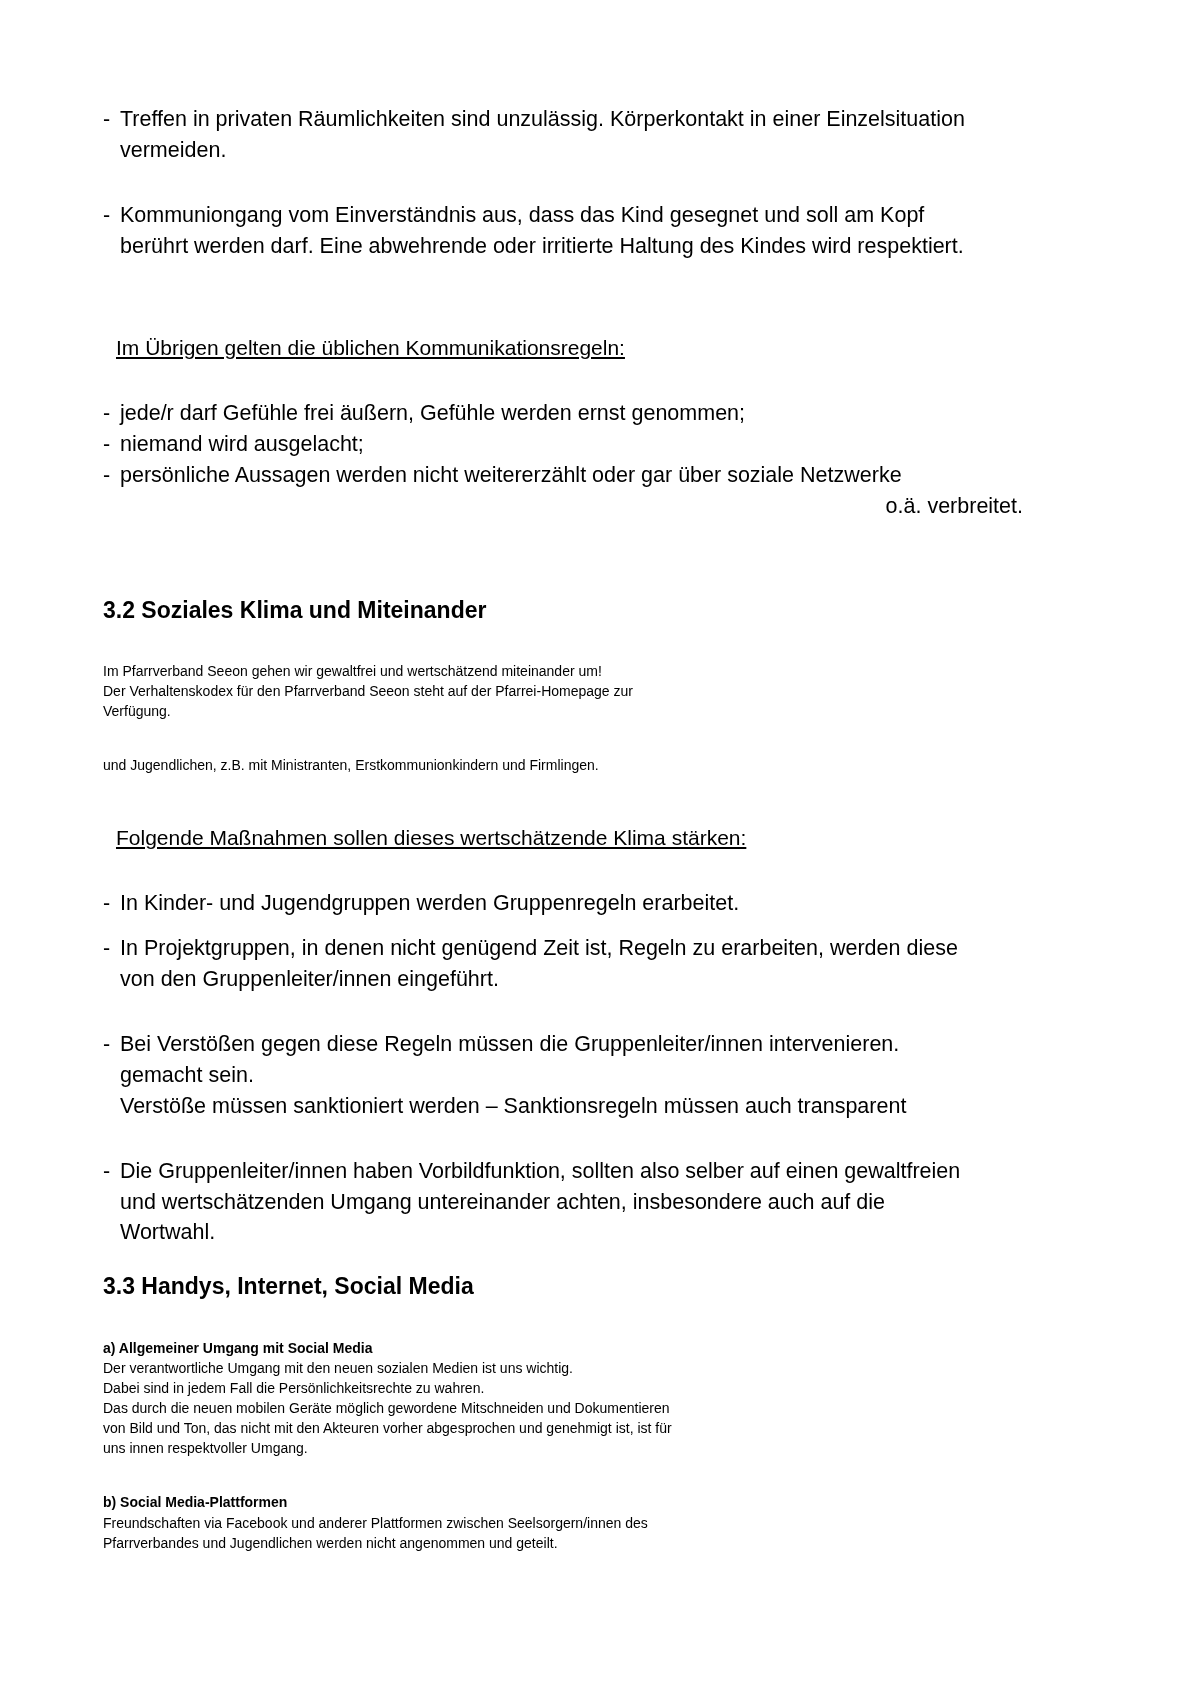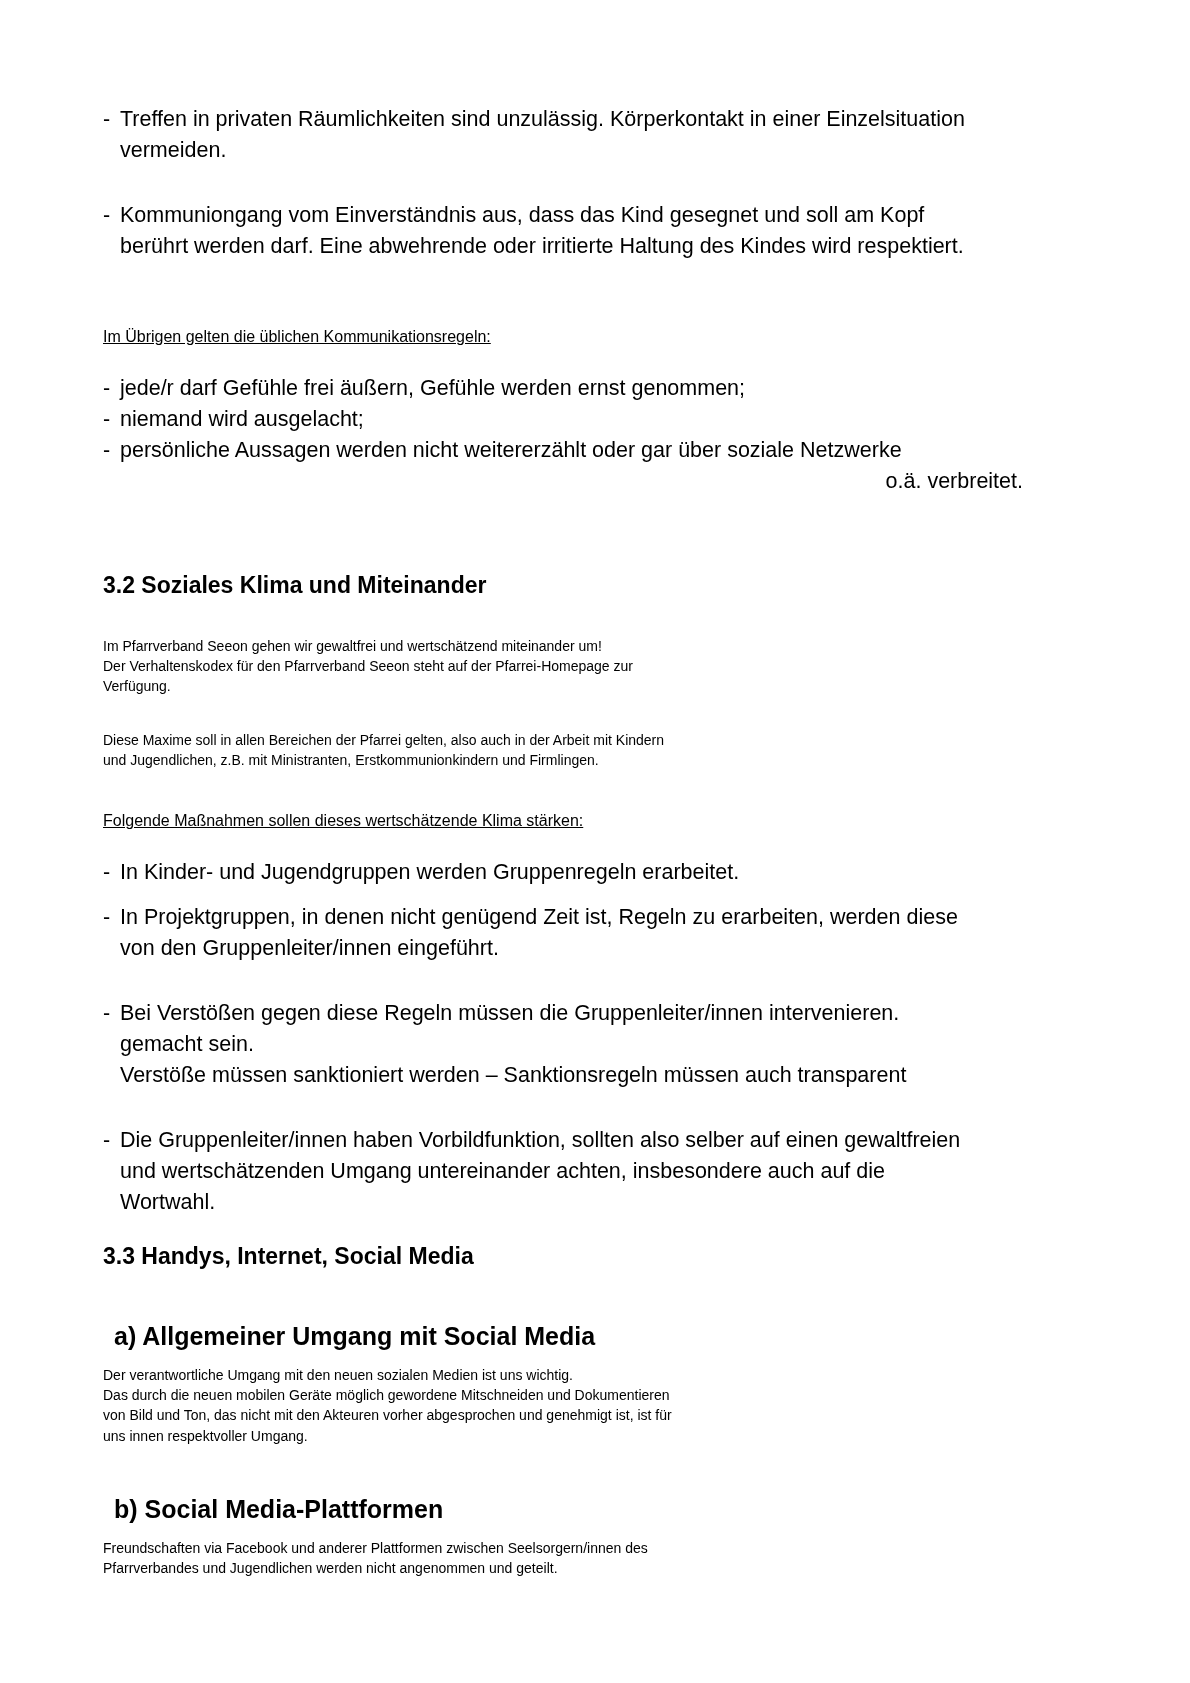--- a/index.html
+++ b/index.html
@@ -57,28 +57,28 @@
   
   .bullet.tight { margin-bottom: 0; }
 
   .heading {
     margin: 0;
     font-size: 23px;
     font-weight: bold;
     line-height: 1.44;
   }
   .subheading {
-    margin: 11px;
-    font-size: 25px;
+    margin: 0;
+    font-size: 14px;
     font-weight: bold;
     line-height: 1.44;
   }
   .underlined {
-    margin: 0;
-    font-size: 16px;
+    margin: 13px;
+    font-size: 21px;
     line-height: 1.44;
     text-decoration: underline;
     display: inline-block;
   }
   .underline-wrap { margin: 0; }
 
   
   .sp-xs { height: 14px; }
   .sp-s  { height: 22px; }
   .sp-m  { height: 34px; }
@@ -137,21 +137,20 @@
 
     <div class="para">
       <span class="ln">Im Pfarrverband Seeon gehen wir gewaltfrei und wertschätzend miteinander um!</span>
       <span class="ln">Der Verhaltenskodex für den Pfarrverband Seeon steht auf der Pfarrei-Homepage zur</span>
       <span class="ln">Verfügung.</span>
     </div>
 
     <div class="sp-m"></div>
 
     <div class="para">
-      <span class="ln">Diese Maxime soll in allen Bereichen der Pfarrei gelten, also auch in der Arbeit mit Kindern</span>
       <span class="ln">und Jugendlichen, z.B. mit Ministranten, Erstkommunionkindern und Firmlingen.</span>
     </div>
 
     <div class="sp-m"></div>
 
     <div class="underline-wrap">
       <span class="underlined">Folgende Maßnahmen sollen dieses wertschätzende Klima stärken:</span>
     </div>
 
     <div class="sp-s"></div>
@@ -190,20 +189,21 @@
     <div class="sp-s"></div>
 
     <div class="heading">3.3 Handys, Internet, Social Media</div>
 
     <div class="sp-m"></div>
 
     <div class="subheading">a) Allgemeiner Umgang mit Social Media</div>
 
     <div class="para">
       <span class="ln">Der verantwortliche Umgang mit den neuen sozialen Medien ist uns wichtig.</span>
+      <span class="ln">Dabei sind in jedem Fall die Persönlichkeitsrechte zu wahren.</span>
       <span class="ln">Das durch die neuen mobilen Geräte möglich gewordene Mitschneiden und Dokumentieren</span>
       <span class="ln">von Bild und Ton, das nicht mit den Akteuren vorher abgesprochen und genehmigt ist, ist für</span>
       <span class="ln">uns innen respektvoller Umgang.</span>
     </div>
 
     <div class="sp-m"></div>
 
     <div class="subheading">b) Social Media-Plattformen</div>
 
     <div class="para">

